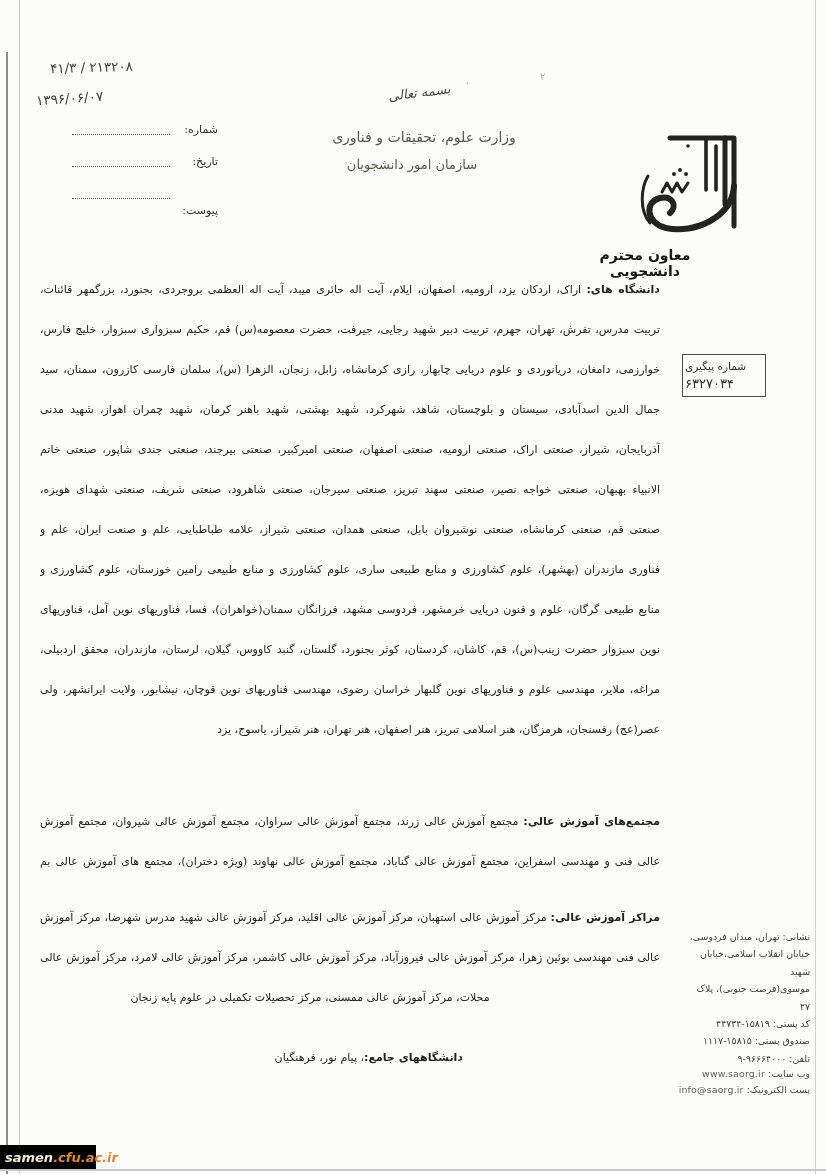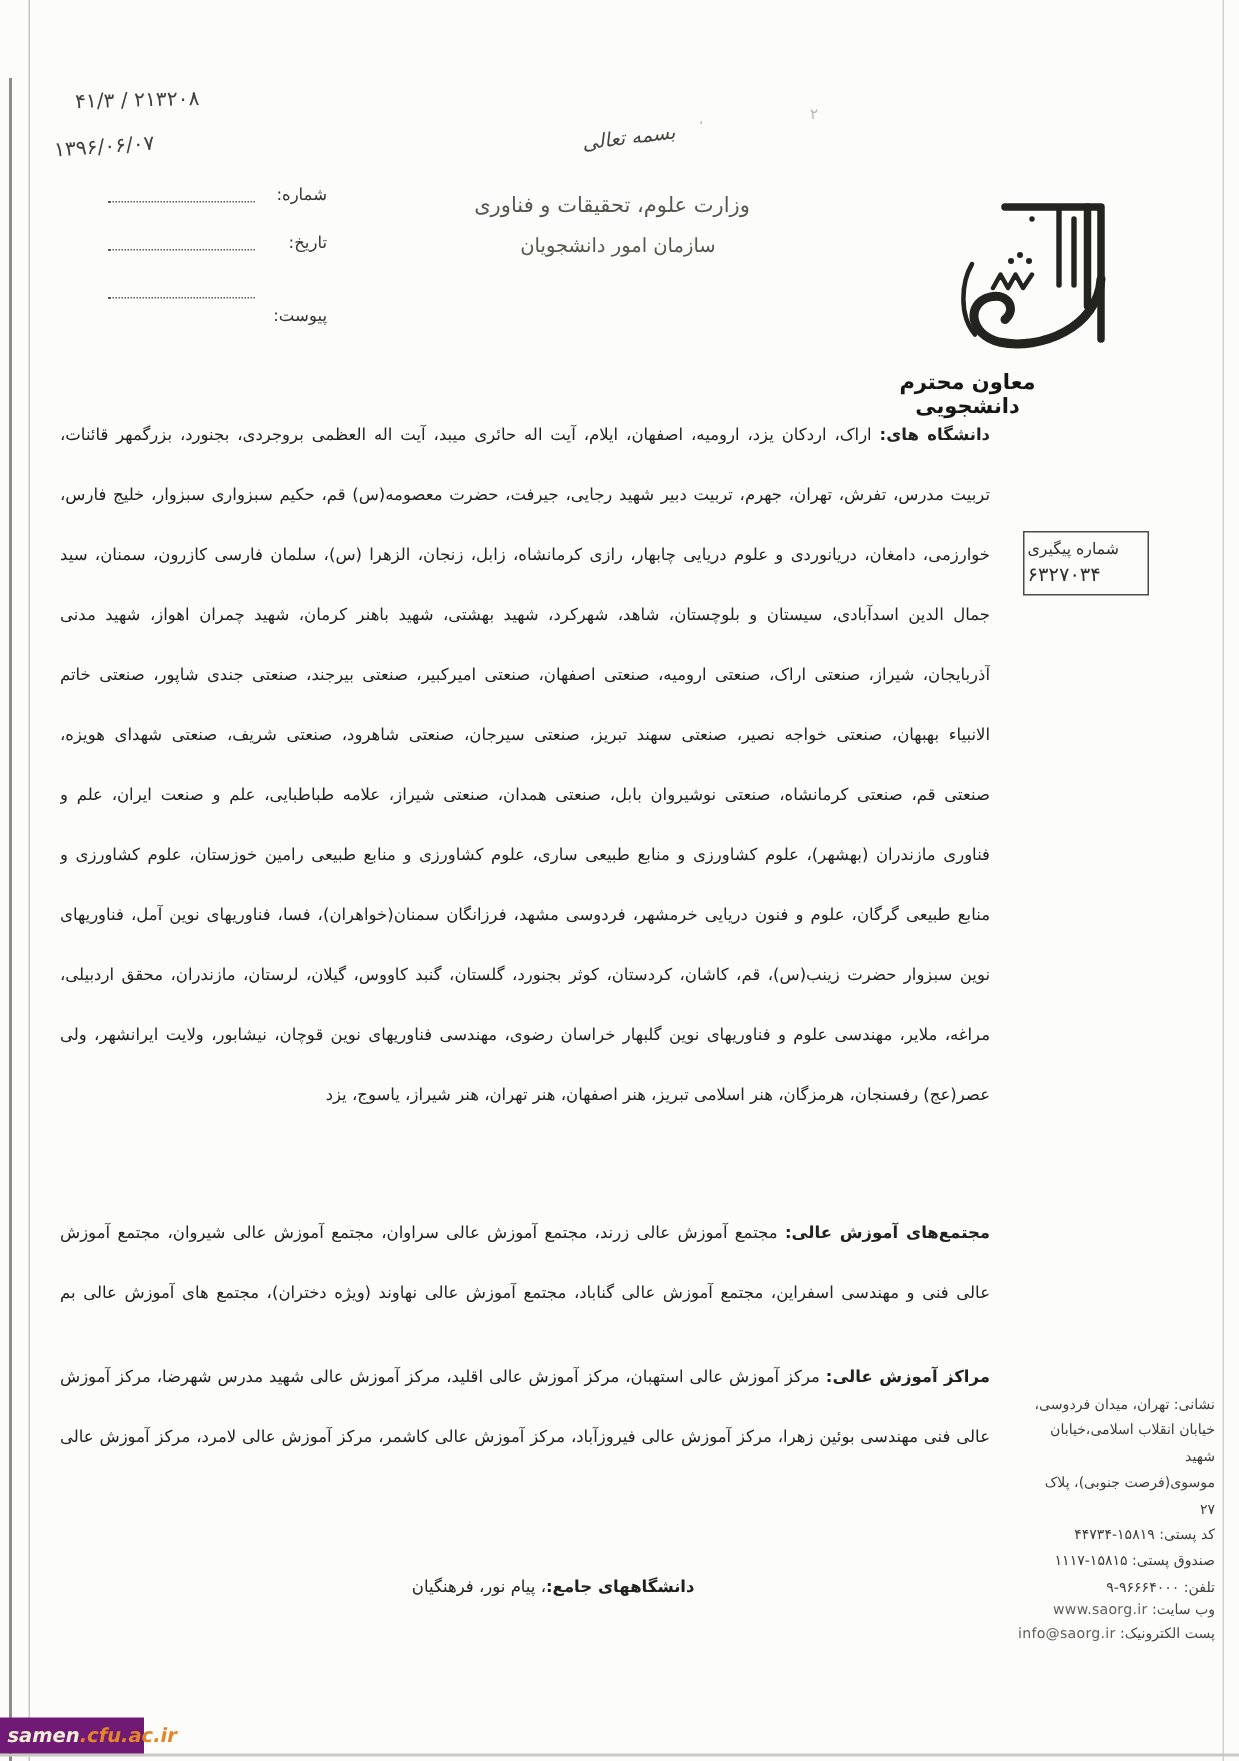--- a/index.html
+++ b/index.html
@@ -16,21 +16,21 @@
   .hw{position:absolute;font-size:13.5px;color:#3f3f3c;letter-spacing:1px;}
   #ref-number{left:50px;top:59px;transform:rotate(-1.5deg);}
   #ref-date{left:36px;top:90px;transform:rotate(-4deg);}
 
   #besmele{position:absolute;left:388px;top:85px;font-size:13px;font-style:italic;color:#45453f;transform:rotate(-7deg);}
   .speck{position:absolute;color:#6a6a64;}
   #speck-1{left:466px;top:80px;font-size:9px;opacity:.55;}
   #speck-2{left:540px;top:71px;font-size:10px;opacity:.5;}
 
   
-  #ministry-line{position:absolute;left:248px;top:129px;width:320px;text-align:center;font-size:14px;color:#57574f;}
+  #ministry-line{position:absolute;left:264px;top:129px;width:320px;text-align:center;font-size:14px;color:#57574f;}
   #org-line{position:absolute;left:252px;top:157px;width:320px;text-align:center;font-size:13px;color:#57574f;}
   #logo{position:absolute;left:632px;top:126px;width:118px;height:118px;}
 
   
   .f-label{position:absolute;font-size:11px;color:#33332f;width:52px;text-align:right;}
   .f-dots{position:absolute;width:98px;height:11px;border-bottom:1.5px dotted #5c5c56;}
   #f1-label{left:166px;top:123px;} #f1-dots{left:72px;top:123px;}
   #f2-label{left:166px;top:155px;} #f2-dots{left:72px;top:155px;}
   #f3-label{left:166px;top:204px;} #f3-dots{left:72px;top:187px;}
 
@@ -50,21 +50,21 @@
   .align-right{text-align:right;text-align-last:right;}
   .align-center{text-align:center;text-align-last:center;position:relative;left:-40px;}
 
   
   #address{position:absolute;right:16px;top:928px;width:124px;text-align:right;font-size:9.4px;
     line-height:17.4px;color:#3b3b37;}
   #weblines{position:absolute;right:16px;top:1066px;text-align:right;font-size:9.4px;line-height:16px;color:#45453f;}
   .latin{color:#5e5e58;letter-spacing:.2px;}
 
   
-  #watermark{position:absolute;left:0;top:1145px;width:96px;height:24px;background:#701a75;
+  #watermark{position:absolute;left:0;top:1145px;width:96px;height:24px;background:#000000;
     display:flex;align-items:center;padding:0 5px;box-sizing:border-box;direction:ltr;
     font-style:italic;font-weight:bold;font-size:13px;color:#f3eed6;}
   #watermark .wm-suffix{color:#e2862a;}
 </style>
 </head>
 <body>
 
 <div id="page">
 
   <div id="edge-left-dark"></div>
@@ -130,20 +130,21 @@
       <div class="bline align-justify">مراغه، ملایر، مهندسی علوم و فناوریهای نوین گلبهار خراسان رضوی، مهندسی فناوریهای نوین قوچان، نیشابور، ولایت ایرانشهر، ولی</div>
       <div class="bline align-right">عصر(عج) رفسنجان، هرمزگان، هنر اسلامی تبریز، هنر اصفهان، هنر تهران، هنر شیراز، یاسوج، یزد</div>
     </div>
   <div id="para-1" class="para">
       <div class="bline align-justify"><span class="lead">مجتمع‌های آموزش عالی:</span> مجتمع آموزش عالی زرند، مجتمع آموزش عالی سراوان، مجتمع آموزش عالی شیروان، مجتمع آموزش</div>
       <div class="bline align-justify">عالی فنی و مهندسی اسفراین، مجتمع آموزش عالی گناباد، مجتمع آموزش عالی نهاوند (ویژه دختران)، مجتمع های آموزش عالی بم</div>
     </div>
   <div id="para-2" class="para">
       <div class="bline align-justify"><span class="lead">مراکز آموزش عالی:</span> مرکز آموزش عالی استهبان، مرکز آموزش عالی اقلید، مرکز آموزش عالی شهید مدرس شهرضا، مرکز آموزش</div>
       <div class="bline align-justify">عالی فنی مهندسی بوئین زهرا، مرکز آموزش عالی فیروزآباد، مرکز آموزش عالی کاشمر، مرکز آموزش عالی لامرد، مرکز آموزش عالی</div>
+      <div class="bline align-center">محلات، مرکز آموزش عالی ممسنی، مرکز تحصیلات تکمیلی در علوم پایه زنجان</div>
     </div>
   <div id="para-3" class="para">
       <div class="bline align-right"><span class="lead">دانشگاههای جامع:</span>، پیام نور، فرهنگیان</div>
     </div>
 
   <div id="address">
       <div>نشانی: تهران، میدان فردوسی،</div>
       <div>خیابان انقلاب اسلامی،خیابان شهید</div>
       <div>موسوی(فرصت جنوبی)، پلاک ۲۷</div>
       <div>کد پستی: ۱۵۸۱۹-۴۴۷۳۴</div>

